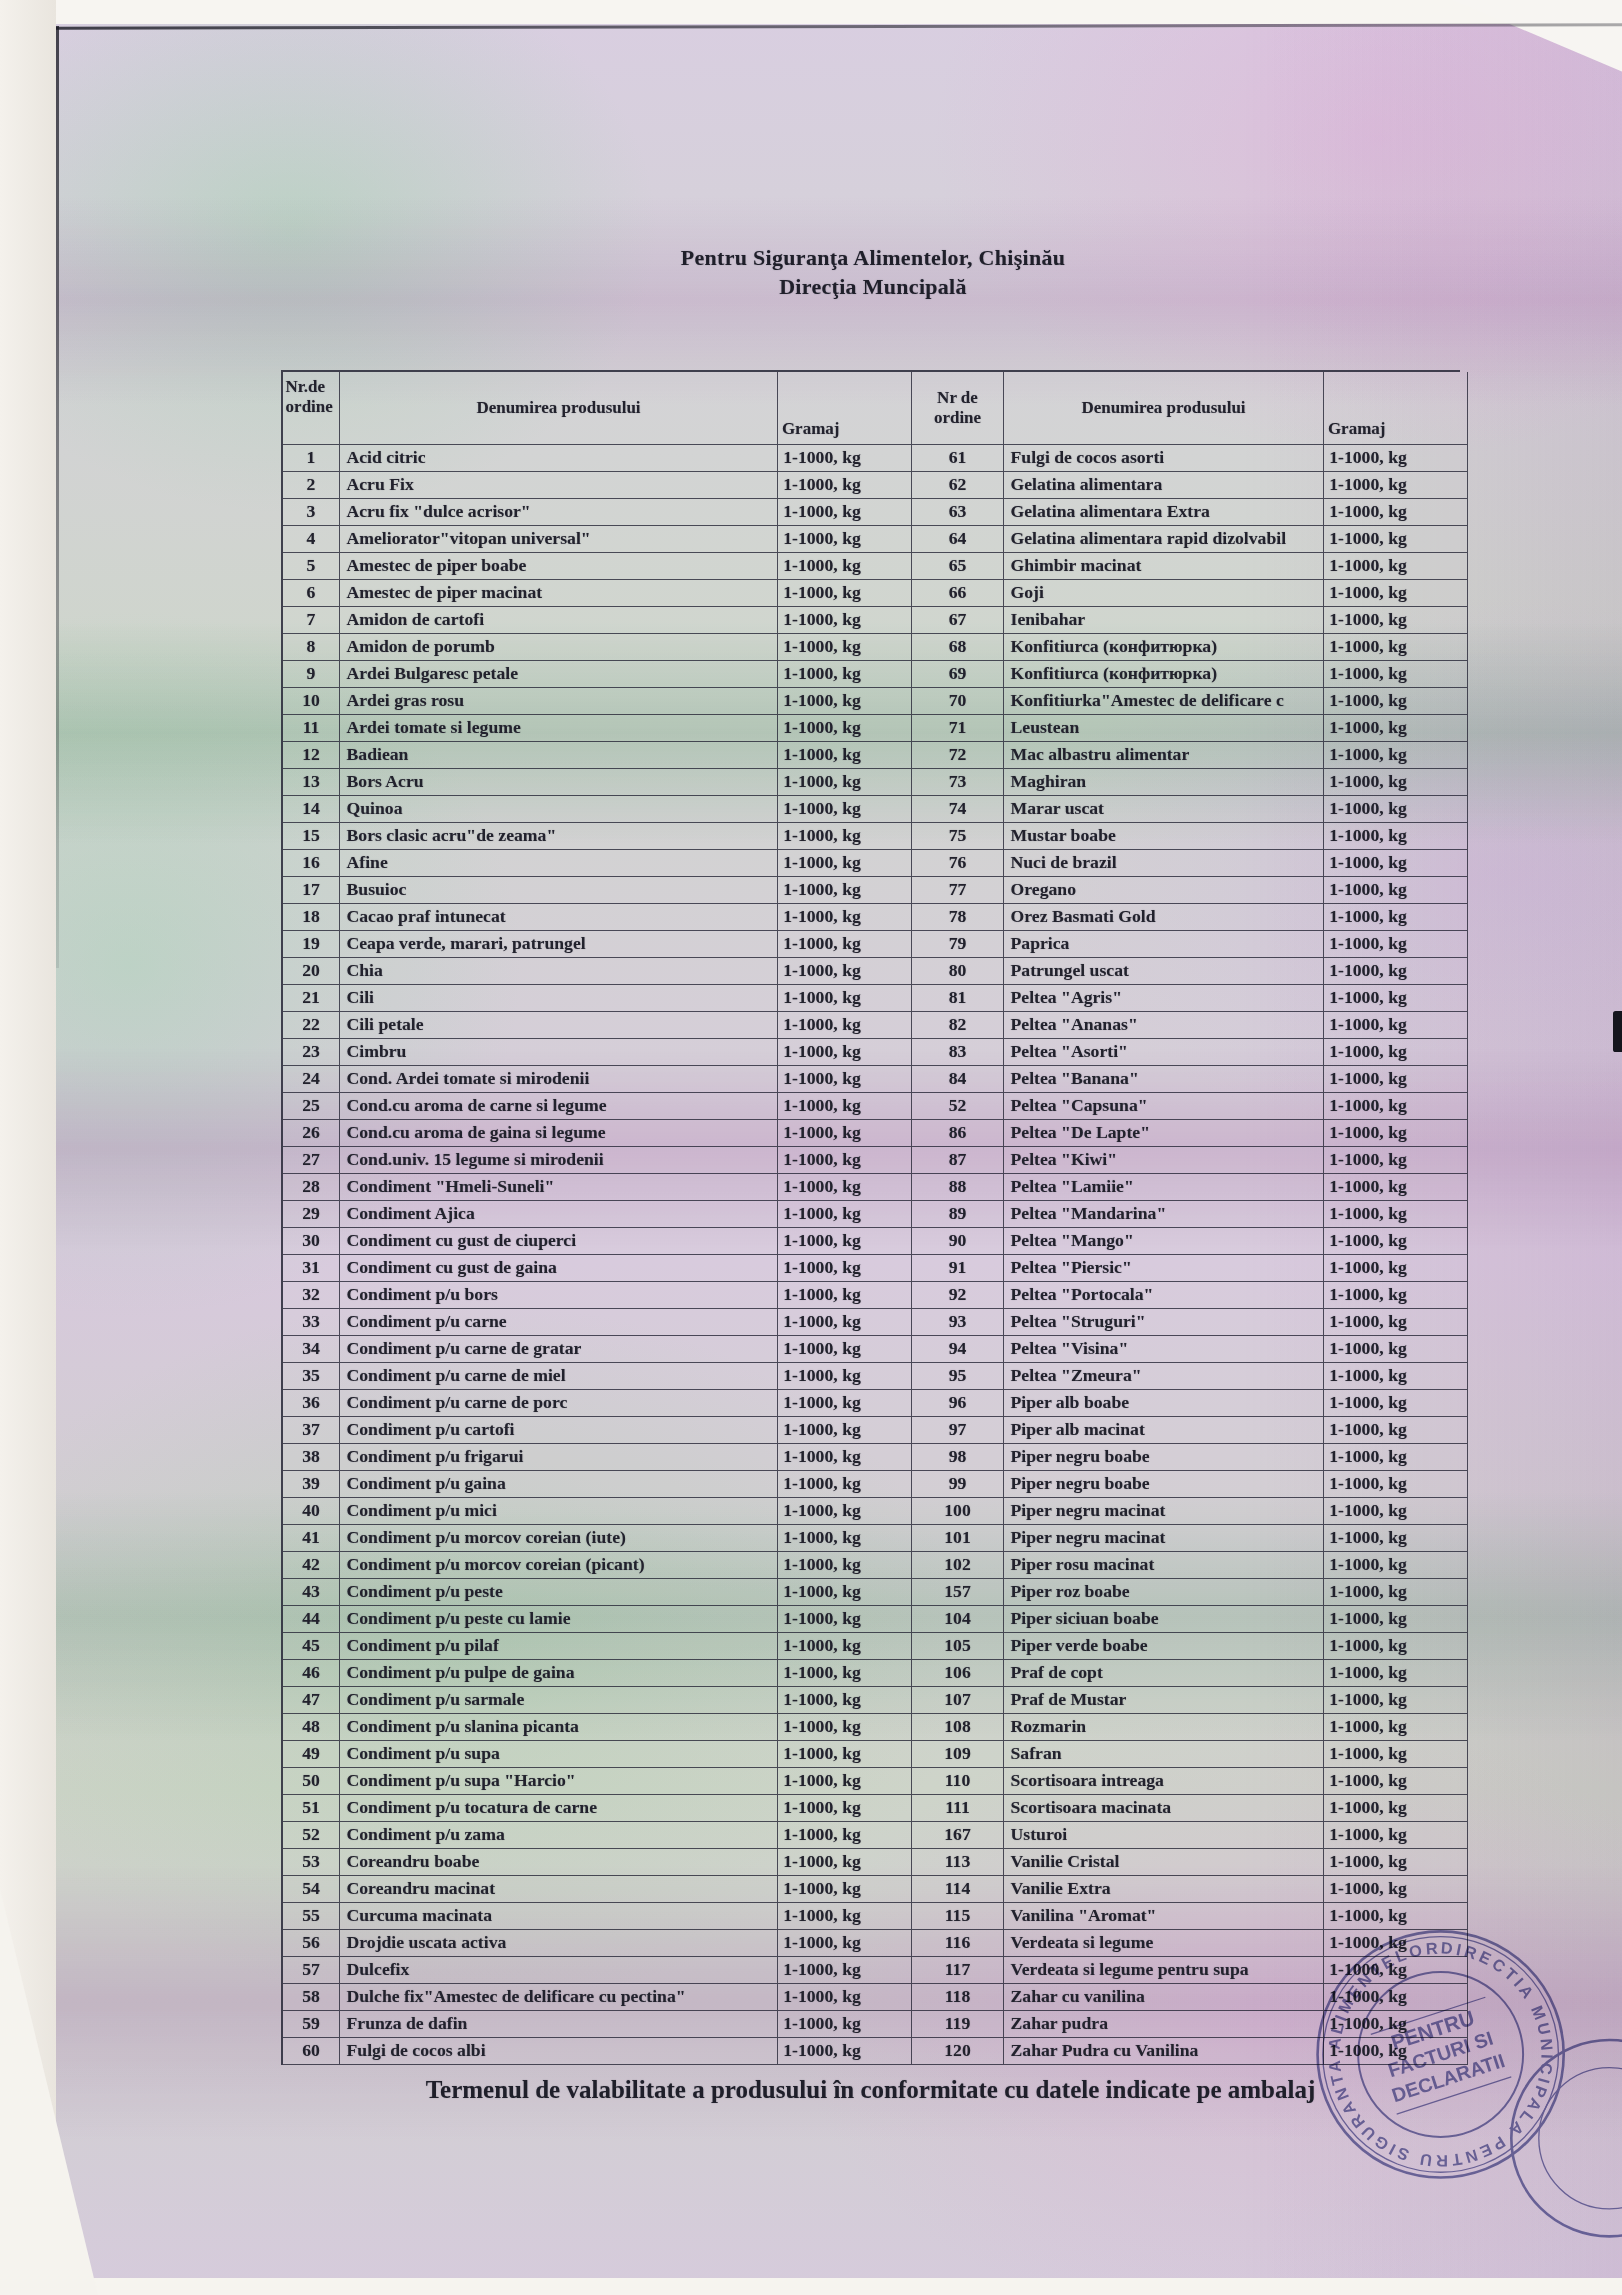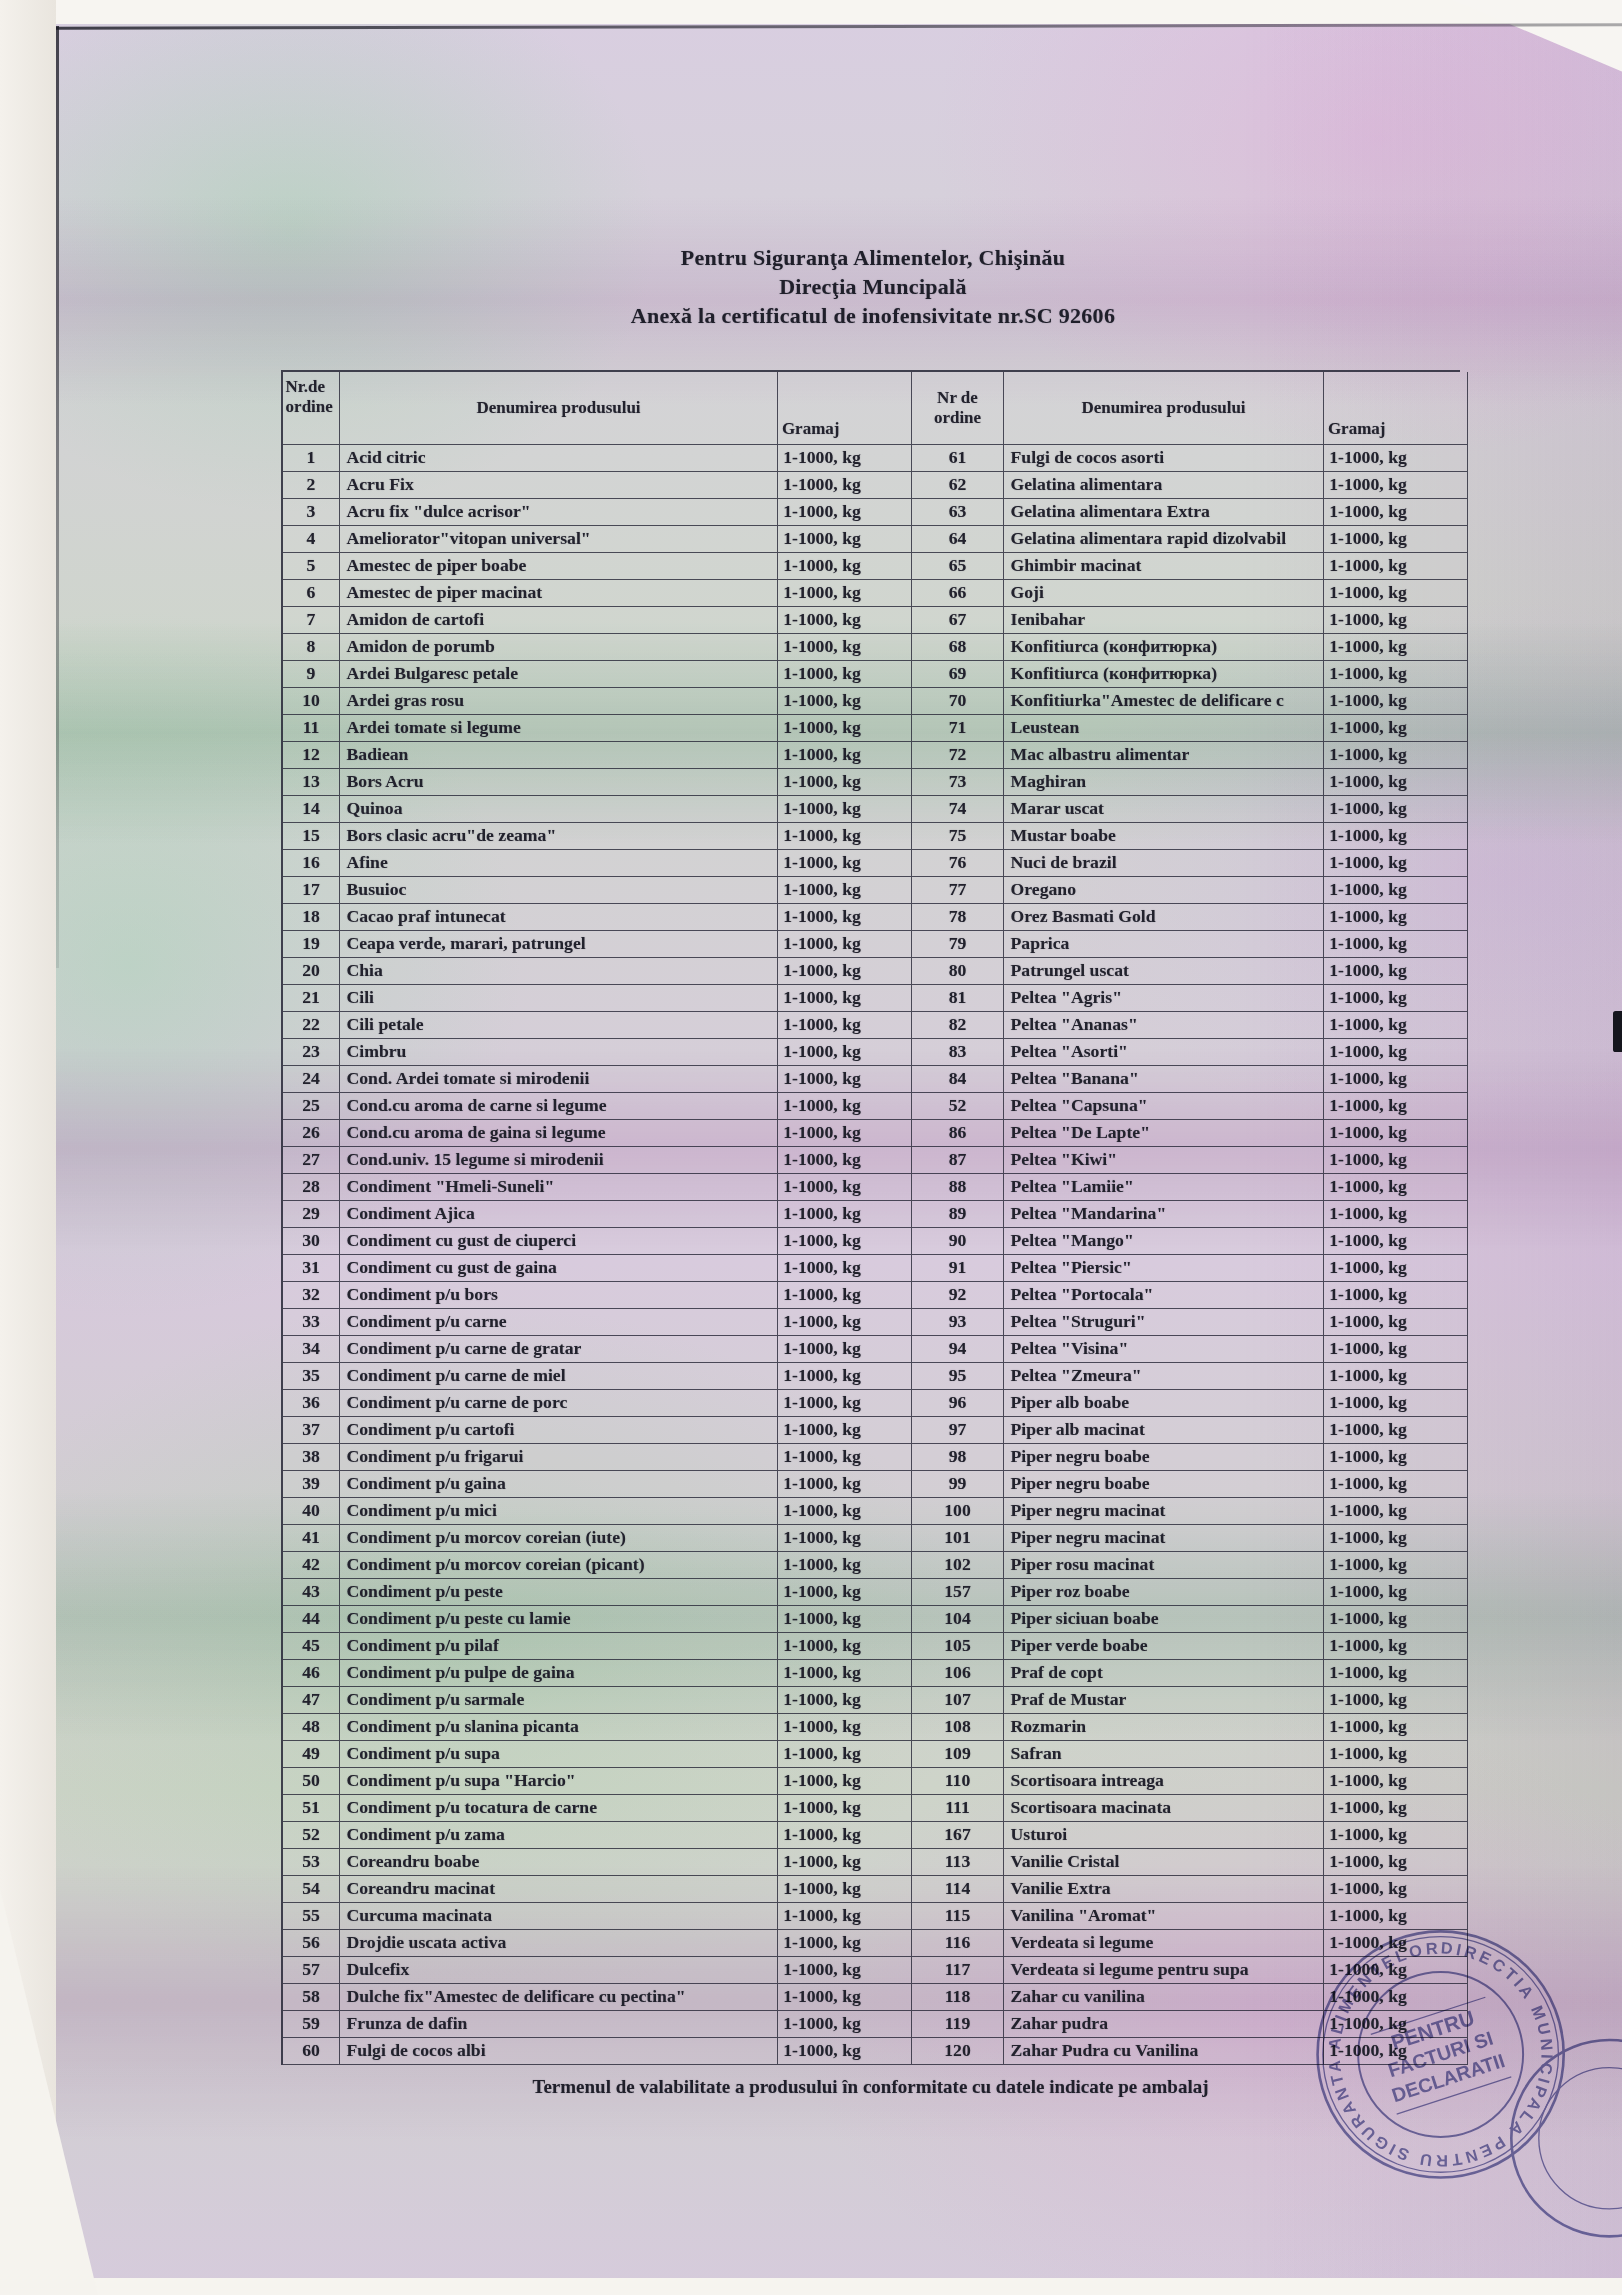--- a/index.html
+++ b/index.html
@@ -76,21 +76,21 @@
   .h-order-left  { align-items:flex-start; justify-content:flex-start; padding:5.2px 2.6px; }
   .h-order-right { align-items:center; justify-content:center; text-align:center; padding:2.6px; }
   .h-prod  { align-items:center; justify-content:center; text-align:center; padding:2.6px 6.5px; }
   .h-gram  { align-items:flex-end; justify-content:flex-start; padding:5.2px 3.9px; }
   .num  { text-align:center; }
   .prod { padding-left:6.5px; }
   .gram { padding-left:5.2px; }
 
   .doc-footer {
     margin-top:10.5px; text-align:center;
-    font-size:19px; font-weight:700; color:#1f1f2a;
+    font-size:25px; font-weight:700; color:#1f1f2a;
     text-shadow:0 0 1.3px rgba(40,40,60,0.35);
   }
 
   
   .stamp {
     position:absolute; left:1269px; top:1845px; width:393px; height:432px;
     mix-blend-mode:multiply; opacity:0.85; pointer-events:none;
   }
 </style>
 </head>
@@ -108,21 +108,20 @@
 <div class="edge-bottom"></div>
 <div class="corner-tr"></div>
 <div class="corner-bl"></div>
 <div class="scan-hline"></div>
 <div class="scan-vline"></div>
 <div class="edge-blob"></div>
 
 <div class="doc-header">
   <div class="title-line">Pentru Siguranţa Alimentelor, Chişinău</div>
   <div class="title-line">Direcţia Muncipală</div>
-  <div class="title-line">Anexă la certificatul de inofensivitate nr.SC 92606</div>
 </div>
 
 <div class="table-wrap">
   <div class="products-grid">
     <div class="cell hcell h-order-left">Nr.de ordine</div>
     <div class="cell hcell h-prod">Denumirea produsului</div>
     <div class="cell hcell h-gram">Gramaj</div>
     <div class="cell hcell h-order-right">Nr de ordine</div>
     <div class="cell hcell h-prod">Denumirea produsului</div>
     <div class="cell hcell h-gram">Gramaj</div>

